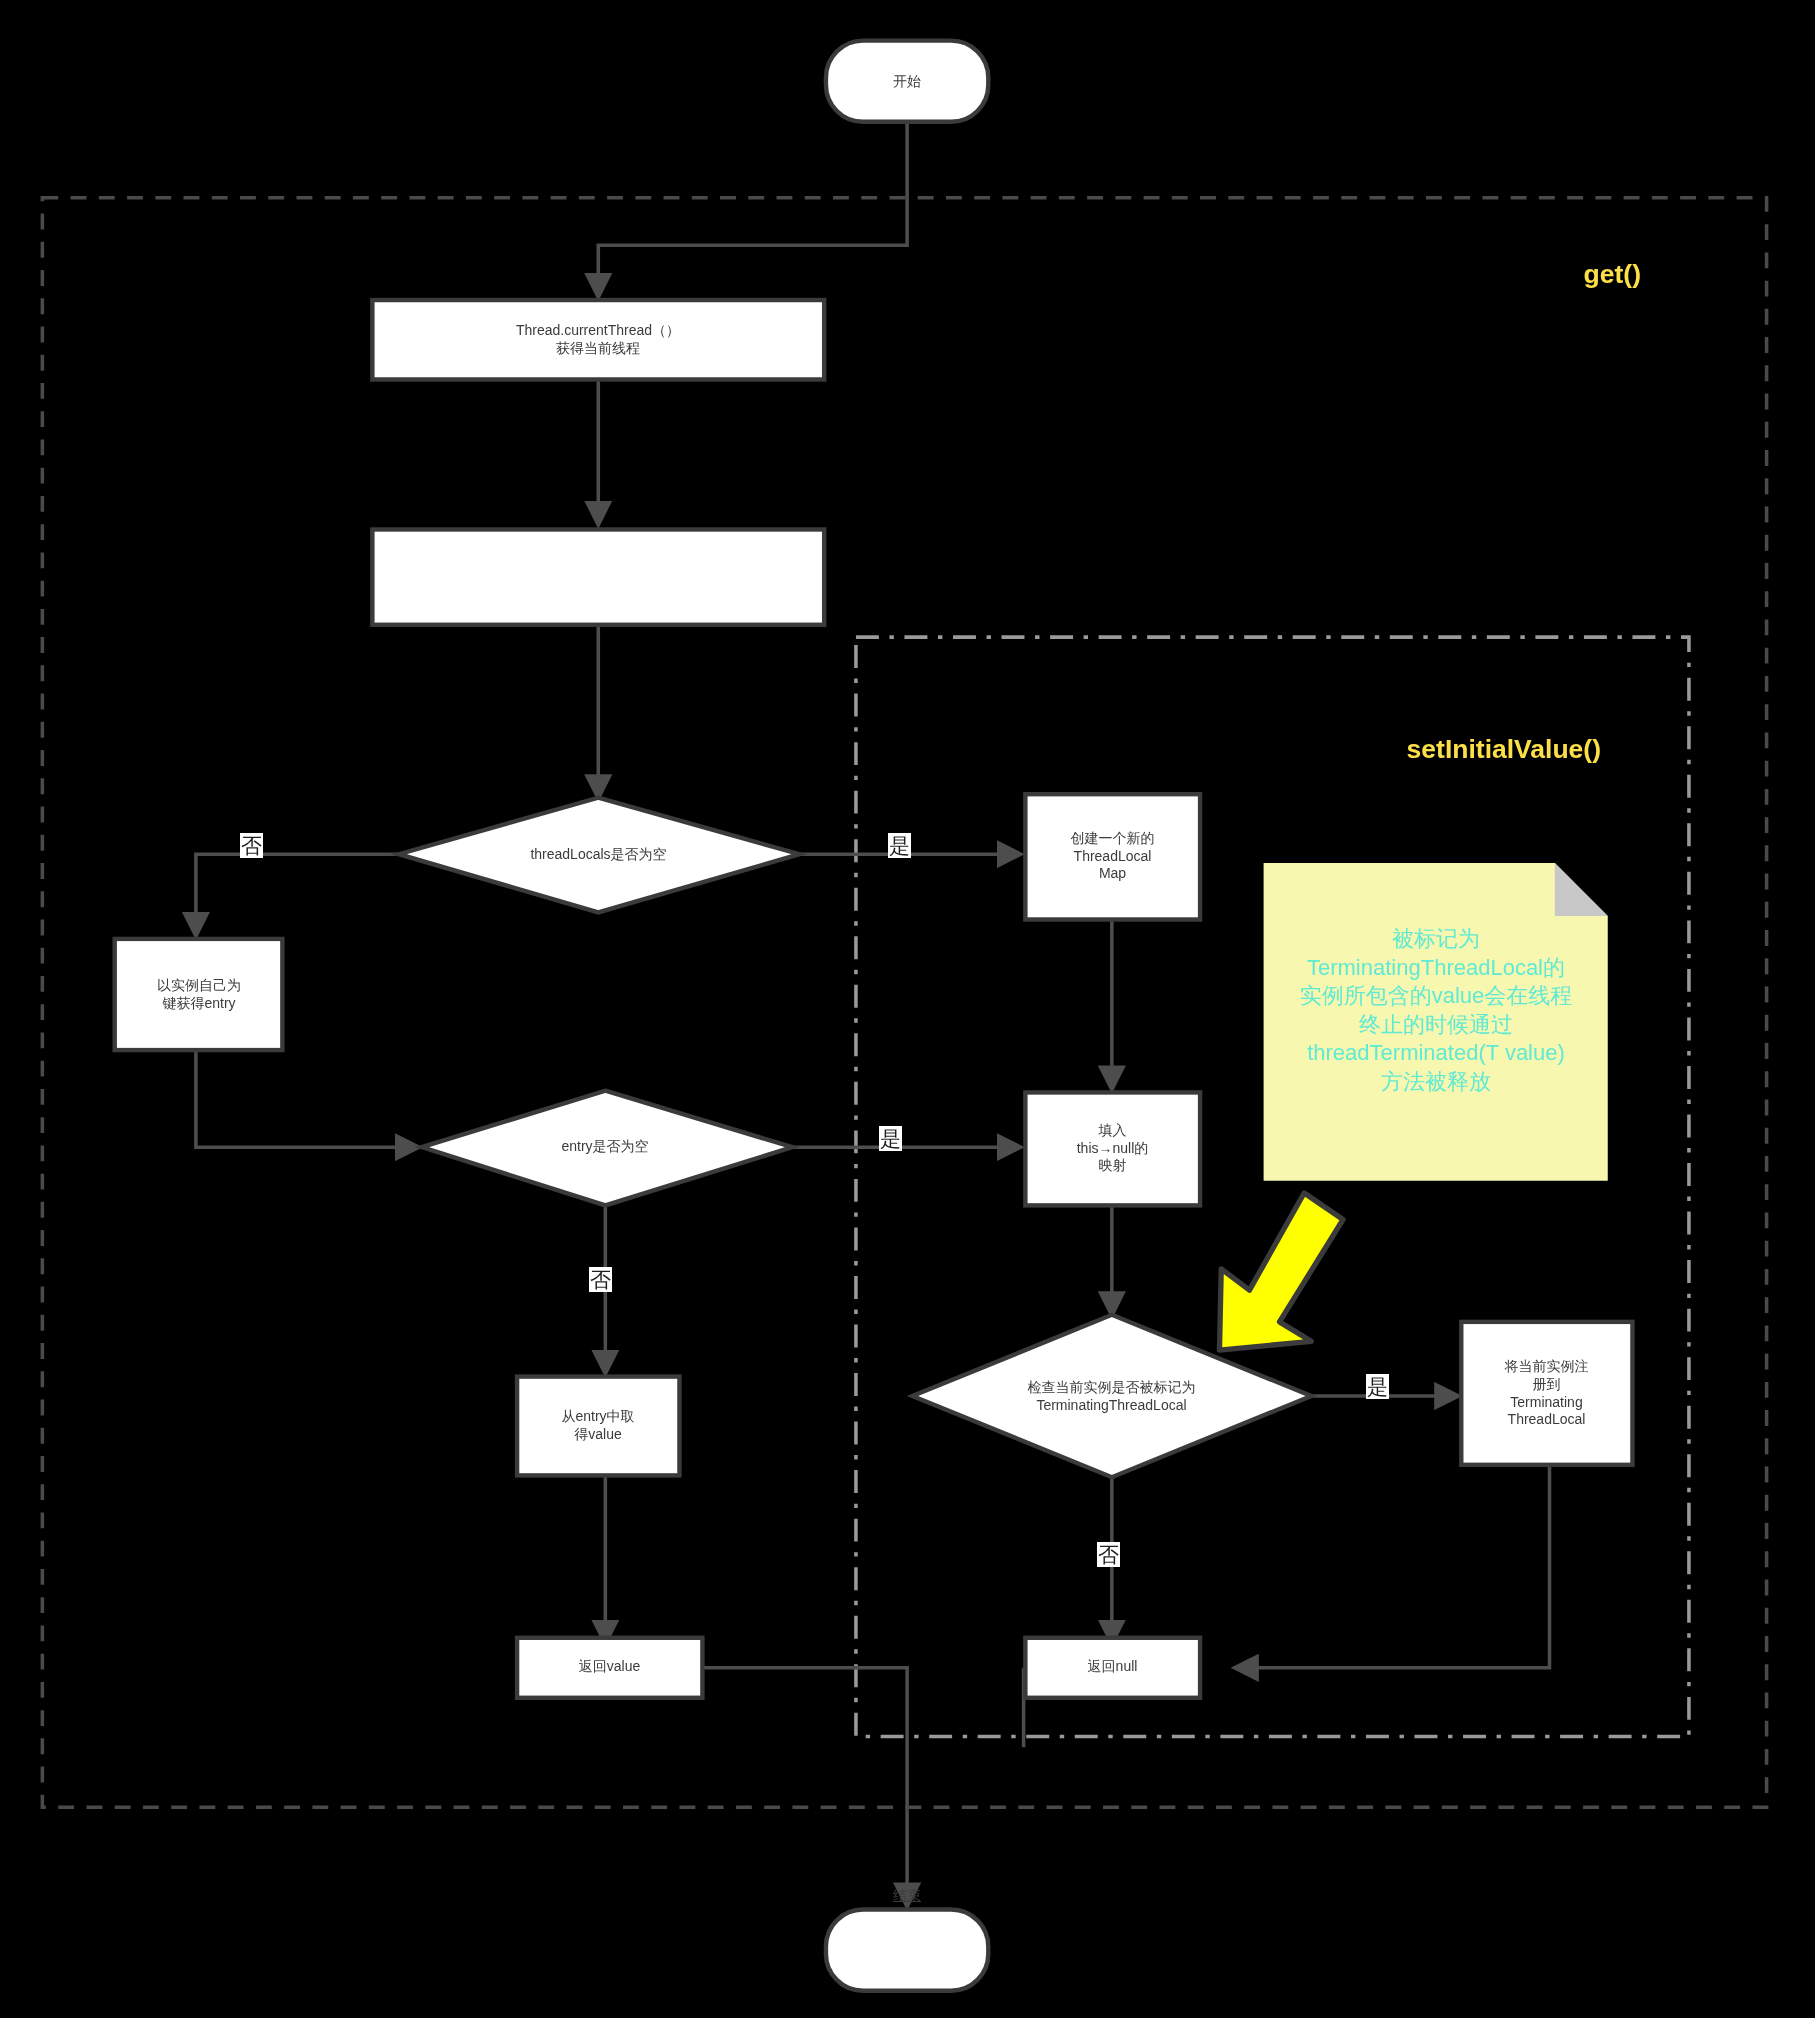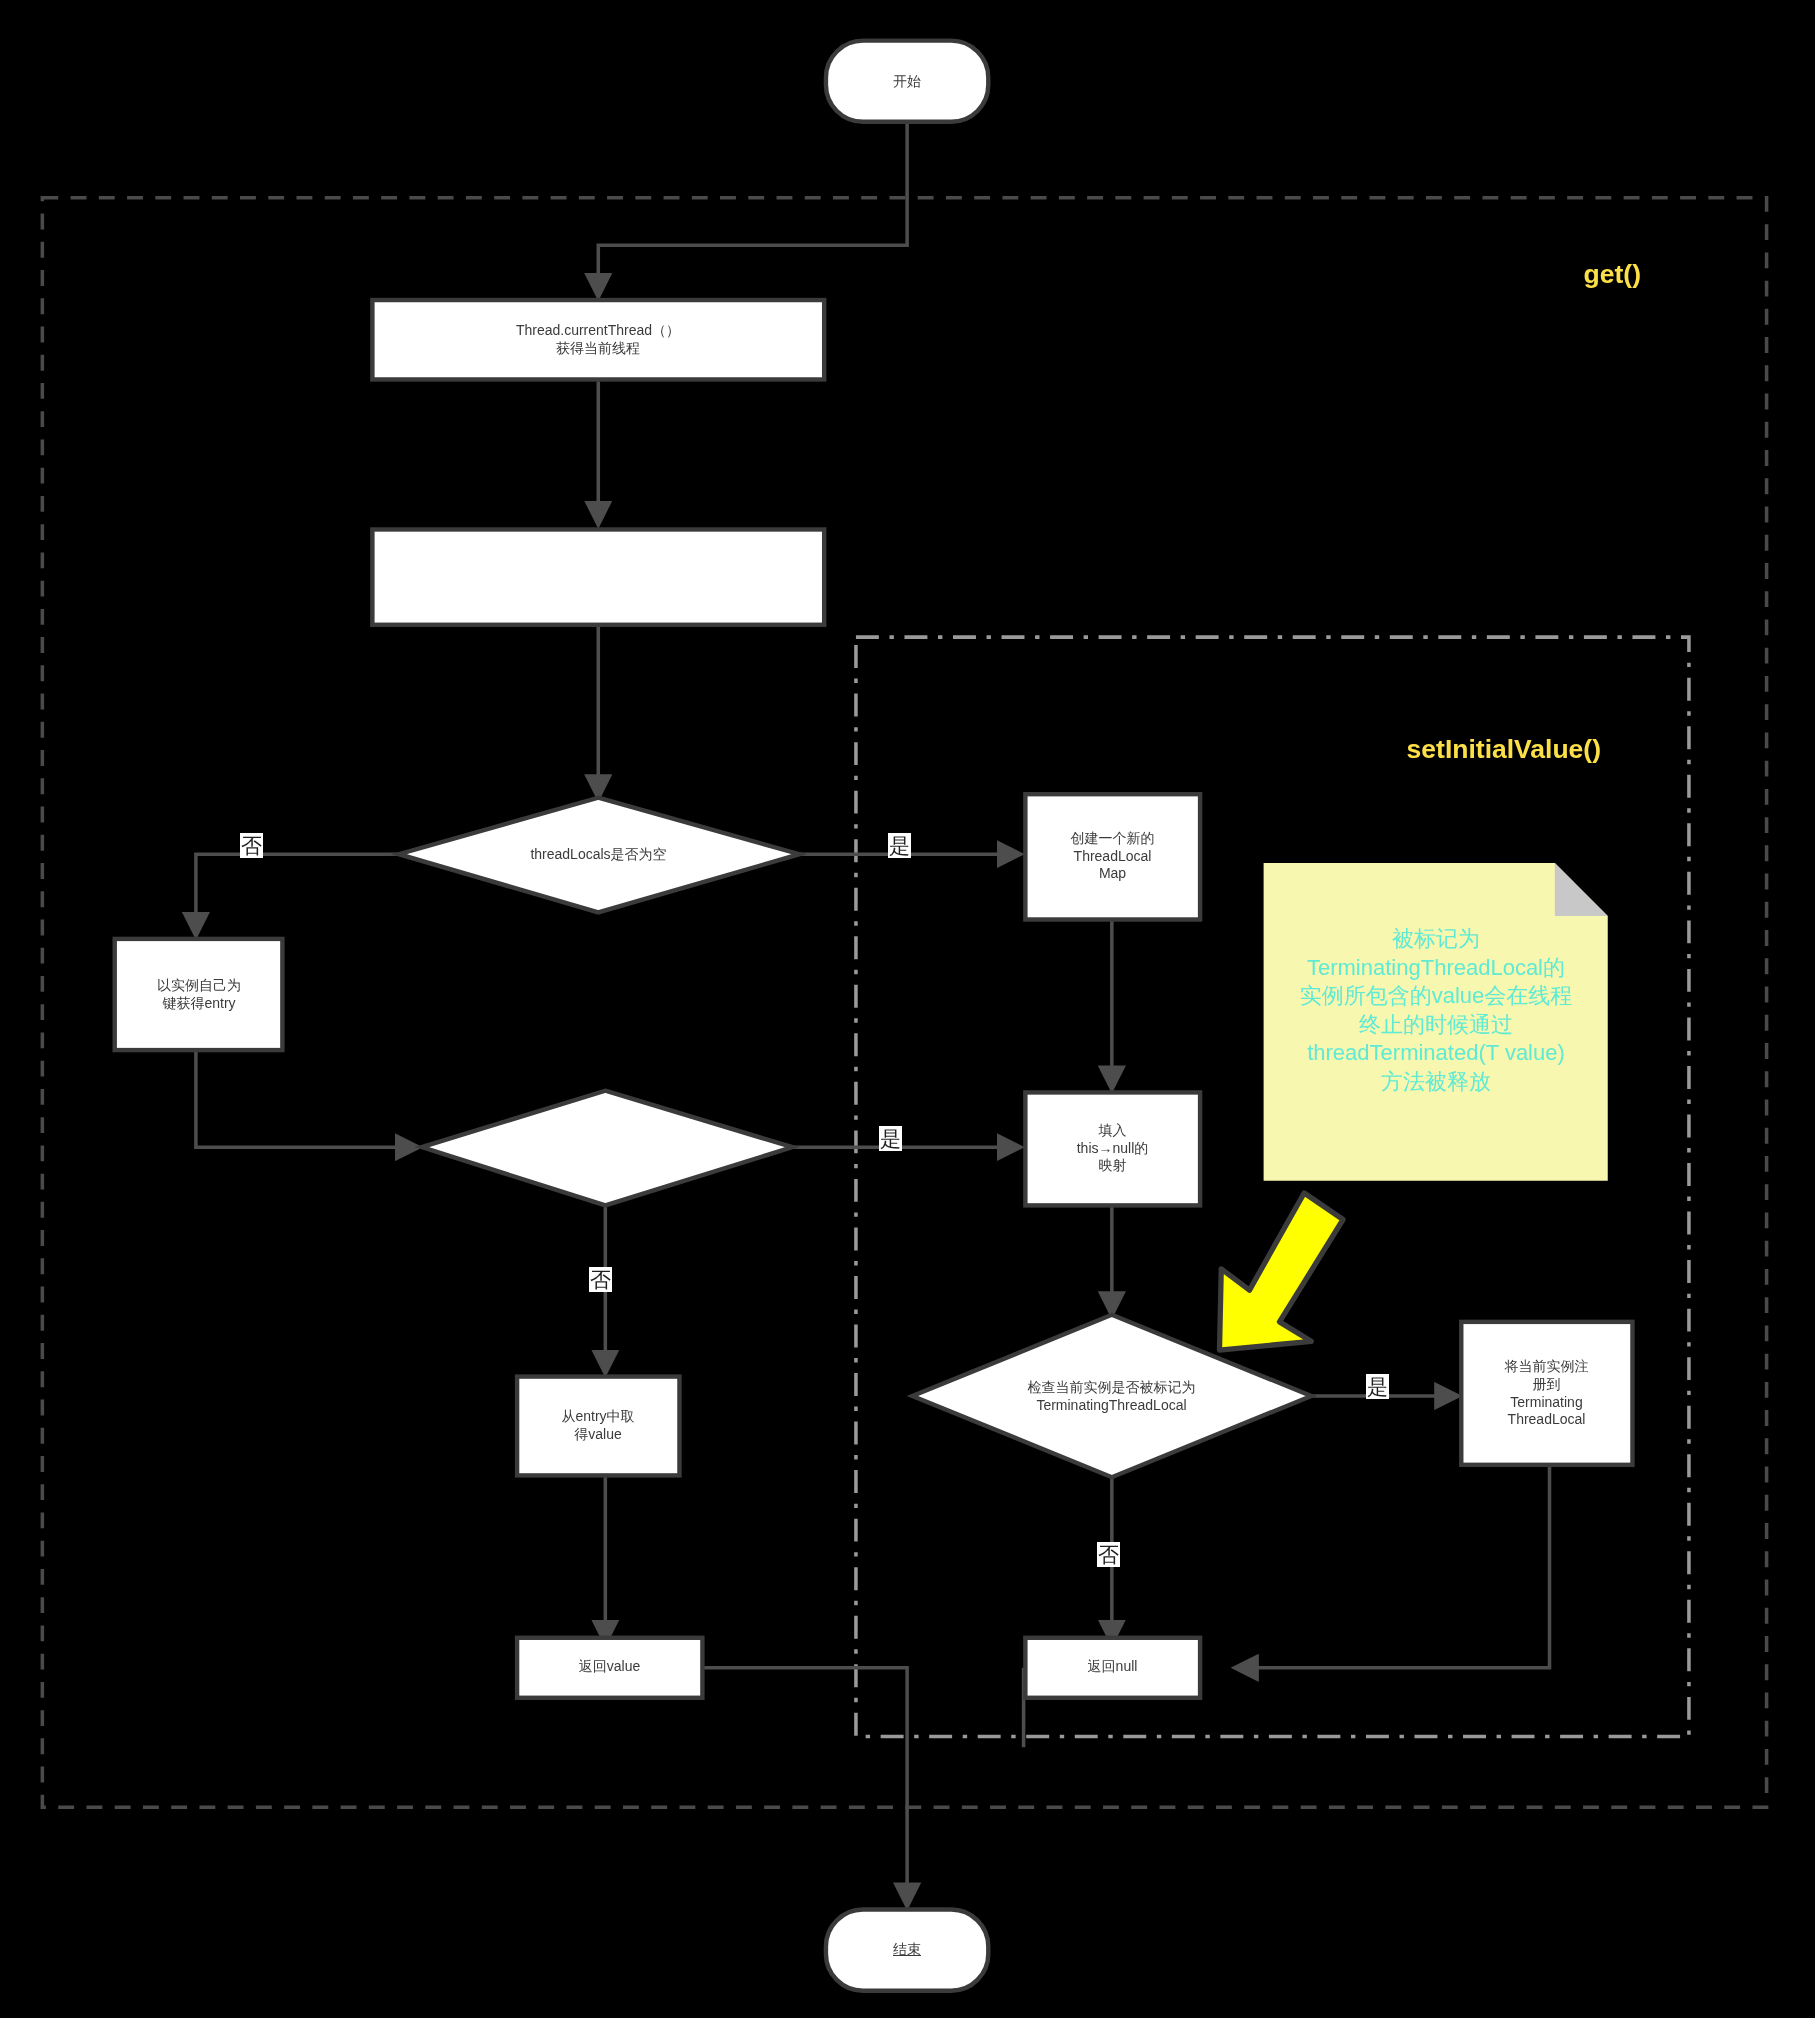--- a/index.html
+++ b/index.html
@@ -158,41 +158,42 @@
 
   <div class="node-text" style="left:422px; top:828px; width:353px; height:53px;">threadLocals是否为空</div>
 
   <div class="node-text" style="left:115px; top:939px; width:168px; height:111px;">以实例自己为
 键获得entry</div>
 
   <div class="node-text" style="left:1025px; top:794px; width:175px; height:125px;">创建一个新的
 ThreadLocal
 Map</div>
 
+  <div class="node-text" style="left:446px; top:1120px; width:318px; height:53px;">entry是否为空</div>
 
   <div class="node-text" style="left:935px; top:1353px; width:353px; height:88px;">检查当前实例是否被标记为
 TerminatingThreadLocal</div>
 
   <div class="node-text" style="left:1025px; top:1092px; width:175px; height:113px;">填入
 this→null的
 映射</div>
 
   <div class="node-text" style="left:1461px; top:1322px; width:171px; height:143px;">将当前实例注
 册到
 Terminating
 ThreadLocal</div>
 
   <div class="node-text" style="left:517px; top:1376px; width:162px; height:99px;">从entry中取
 得value</div>
 
   <div class="node-text" style="left:517px; top:1637px; width:185px; height:60px;">返回value</div>
 
   <div class="node-text" style="left:1025px; top:1637px; width:175px; height:60px;">返回null</div>
 
-  <div class="node-text" style="left:826px; top:1909px; width:162px; height:81px;text-decoration:underline;">结束</div>
+  <div class="node-text" style="left:826px; top:1855px; width:162px; height:81px;text-decoration:underline;">结束</div>
 
   <div class="edge-label" style="left:240px; top:833px;">否</div>
   <div class="edge-label" style="left:888px; top:833px;">是</div>
   <div class="edge-label" style="left:879px; top:1126px;">是</div>
   <div class="edge-label" style="left:589px; top:1267px;">否</div>
   <div class="edge-label" style="left:1366px; top:1374px;">是</div>
   <div class="edge-label" style="left:1097px; top:1542px;">否</div>
 
   <div class="note-text" style="left:1270px; top:925px; width:332px;">被标记为
 TerminatingThreadLocal的

